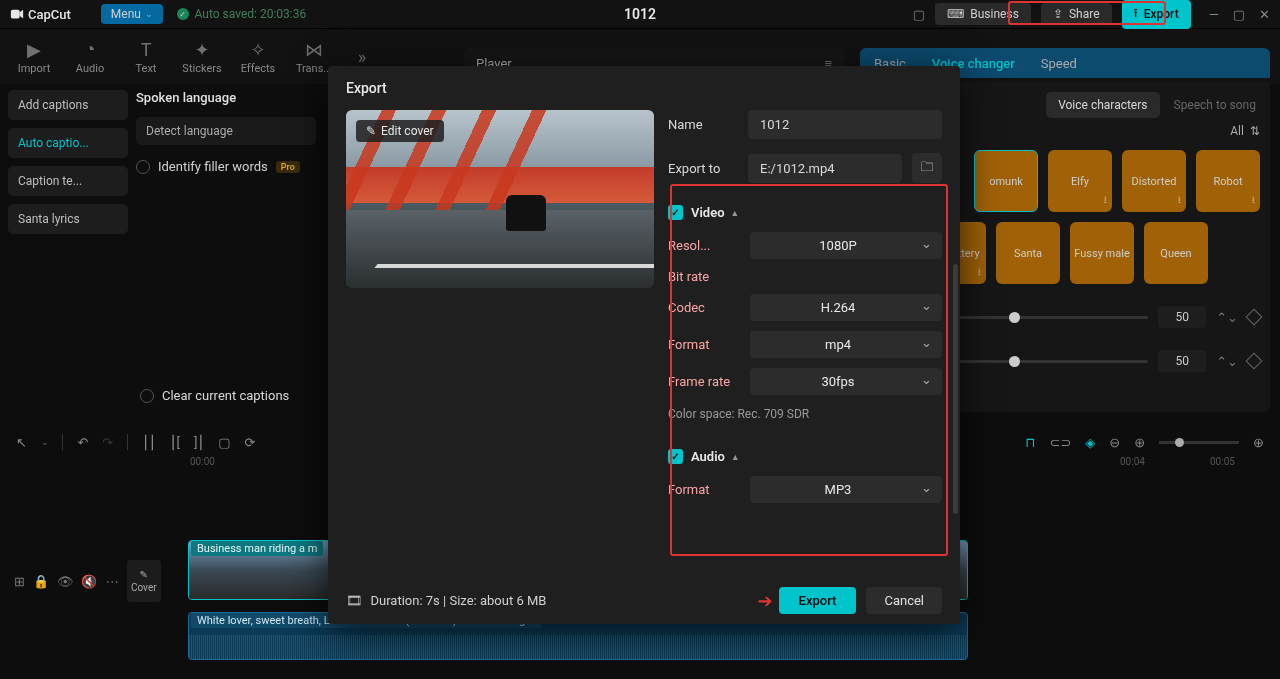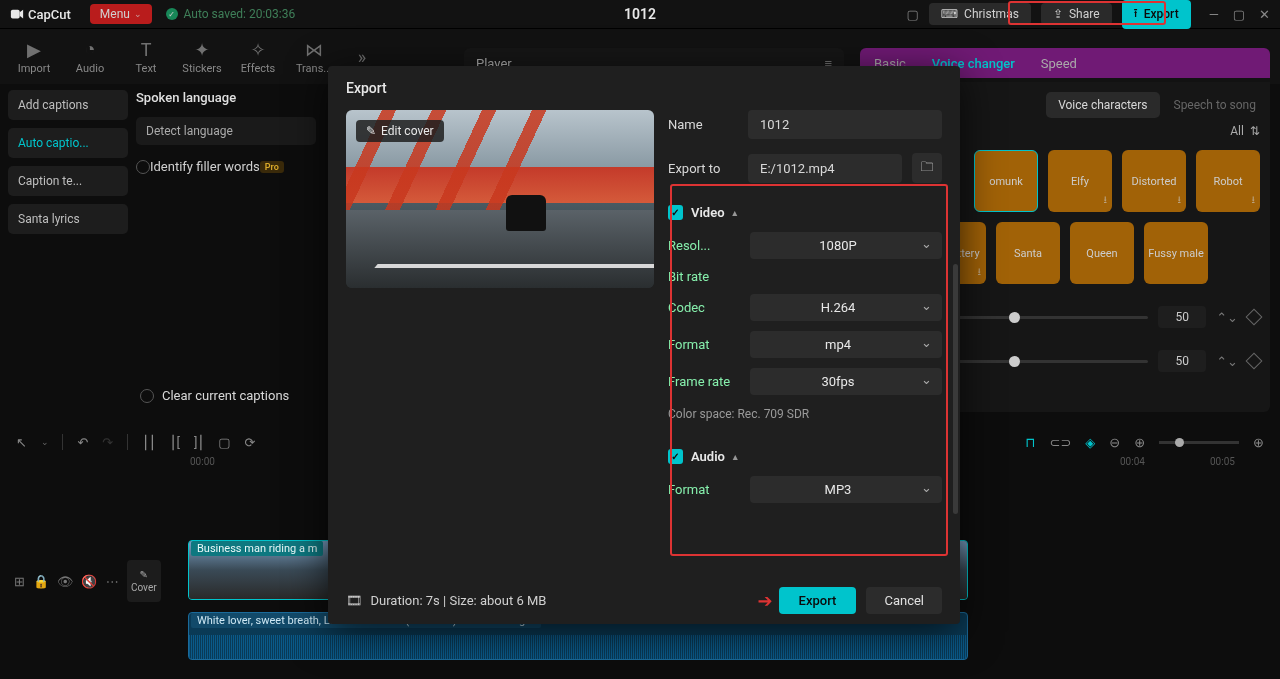--- a/index.html
+++ b/index.html
@@ -2,51 +2,51 @@
 <html><head>
 <meta charset="utf-8">
 <style>
 * { margin: 0; padding: 0; box-sizing: border-box; font-family: -apple-system, BlinkMacSystemFont, "Segoe UI", Roboto, sans-serif; }
 body { background: #0d0d0d; color: #c8c8c8; width: 1280px; height: 679px; overflow: hidden; position: relative; font-size: 13px; }
 
 
 .topbar { height: 28px; display: flex; align-items: center; padding: 0 10px; background: #121212; }
 .brand { display: flex; align-items: center; gap: 4px; color: #e8e8e8; font-weight: 500; font-size: 13px; }
 .brand-icon { width: 14px; height: 14px; display:inline-block; }
-.menu-btn { margin-left: 19px; background: #b91c1c; border-radius: 4px; padding: 3px 10px; color: #d0d0d0; display:flex; align-items:center; gap:4px; font-size:12px;}
+.menu-btn { margin-left: 30px; background: #0369a1; border-radius: 4px; padding: 3px 10px; color: #d0d0d0; display:flex; align-items:center; gap:4px; font-size:12px;}
 .chev { font-size: 9px; opacity: .7; }
 .autosave { margin-left: 14px; color: #4a9a6a; display:flex; align-items:center; gap:6px; font-size:12px; opacity:.8;}
 .autosave .check { width:12px;height:12px;border-radius:50%;background:#1aa56a;display:flex;align-items:center;justify-content:center;color:#fff;font-size:8px;}
 .project-title { position:absolute; left:50%; transform:translateX(-50%); color:#e8e8e8; font-weight:600; font-size:14px;}
 .topbar-right { margin-left:auto; display:flex; align-items:center; gap:10px;}
 .top-btn { background:#2a2a2a; border-radius:4px; padding:4px 12px; color:#d0d0d0; display:flex; align-items:center; gap:6px; font-size:12px;}
 .top-btn.export { background:#00c4cc; color:#0b0b0b; font-weight:500;}
 .red-frame-top { position:absolute; border:2px solid #d33; border-radius:3px; top:1px; left:1008px; width:158px; height:24px; pointer-events:none; z-index:50;}
 .win-controls { display:flex; gap:14px; color:#888; font-size:13px; margin-left:8px;}
 
 
 .mediatabs { height: 56px; display:flex; align-items:center; gap:0; padding: 0 6px; background:#121212; border-top:1px solid #000;}
 .mtab { width:56px; display:flex; flex-direction:column; align-items:center; gap:2px; color:#888; font-size:11px;}
 .mtab .mi { font-size:18px; opacity:.8;}
 .mtab.more { width:40px;}
 .player-header { position:absolute; left:464px; top:48px; height:30px; width:380px; display:flex; align-items:center; padding:0 12px; color:#aaa; background:#161616; border-radius:6px 6px 0 0;}
 .player-header .ham { margin-left:auto; opacity:.6;}
 
 
-.prop-tabs { position:absolute; right:10px; top:48px; width:410px; height:30px; display:flex; align-items:center; gap:26px; padding:0 14px; color:#aaa; background:#701a75; border-radius:6px 6px 0 0; font-size:13px;}
+.prop-tabs { position:absolute; right:10px; top:48px; width:410px; height:30px; display:flex; align-items:center; gap:26px; padding:0 14px; color:#aaa; background:#0c4a6e; border-radius:6px 6px 0 0; font-size:13px;}
 .prop-tabs .active { color:#00c4cc; font-weight:500;}
 
 
 .leftcol { position:absolute; left:8px; top:90px; width:120px; display:flex; flex-direction:column; gap:8px;}
 .leftbtn { background:#1d1d1d; border-radius:5px; padding:8px 10px; color:#bfbfbf; font-size:12px; white-space:nowrap; overflow:hidden; text-overflow:ellipsis;}
 .leftbtn.sel { color:#00c4cc;}
 .mid-left { position:absolute; left:136px; top:90px; width:180px; color:#ccc;}
 .mid-left h4 { font-size:13px; font-weight:500; color:#e0e0e0; margin-bottom:12px;}
 .ml-row { background:#1a1a1a; border-radius:5px; padding:7px 10px; color:#aaa; font-size:12px; margin-bottom:14px;}
-.ml-check { display:flex; align-items:center; color:#d0d0d0; font-size:13px; margin-top:6px;}
+.ml-check { display:flex; align-items:center; gap:8px; color:#d0d0d0; font-size:13px; margin-top:6px;}
 .ml-check .cbox { width:14px;height:14px;border-radius:50%;border:1.5px solid #555;}
 .pro-badge { background:#3a2a0a; color:#d9a92a; font-size:9px; padding:1px 5px; border-radius:3px; font-weight:600;}
 .clear-cap { position:absolute; left:140px; top:388px; display:flex; align-items:center; gap:8px; color:#d8d8d8; font-size:13px;}
 
 
 .voice-panel { position:absolute; right:10px; top:82px; width:410px; height:330px; background:#161616; border-radius:0 0 6px 6px; padding:10px;}
 .voice-top { display:flex; justify-content:flex-end; gap:10px;}
 .vchar-btn { background:#2a2a2a; border-radius:5px; padding:6px 12px; color:#d8d8d8; font-size:12px;}
 .vspeech { color:#666; font-size:12px; padding:6px 4px;}
 .voice-filter { display:flex; justify-content:flex-end; align-items:center; gap:6px; color:#aaa; margin-top:6px; font-size:12px;}
@@ -91,21 +91,21 @@
 .rider { position:absolute; left:52%; top:48%; width:40px; height:36px; background:#111; border-radius:6px 6px 3px 3px;}
 .edit-cover { position:absolute; top:10px; left:10px; background:rgba(30,30,30,.85); border-radius:4px; padding:4px 10px; color:#e8e8e8; font-size:12px; display:flex; align-items:center; gap:5px;}
 .export-form { flex:1; display:flex; flex-direction:column; gap:0; position:relative;}
 .frow { display:flex; align-items:center; gap:10px; margin-bottom:14px;}
 .flabel { width:70px; color:#d8d8d8; font-size:13px;}
 .finput { flex:1; background:#2c2c2c; border-radius:4px; padding:7px 12px; color:#d8d8d8; font-size:13px;}
 .folder-btn { width:30px; height:30px; background:#2c2c2c; border-radius:4px; display:flex;align-items:center;justify-content:center;color:#ddd;}
 .section-head { display:flex; align-items:center; gap:8px; color:#e8e8e8; font-weight:600; font-size:13px; margin:8px 0 12px;}
 .cb { width:15px; height:15px; border-radius:3px; background:#00c4cc; display:flex;align-items:center;justify-content:center;color:#0b0b0b;font-size:10px;font-weight:bold;}
 .srow { display:flex; align-items:center; gap:10px; margin-bottom:10px;}
-.slabel { width:72px; color:#86efac; font-size:13px; white-space:nowrap; overflow:hidden; text-overflow:ellipsis;}
+.slabel { width:72px; color:#fca5a5; font-size:13px; white-space:nowrap; overflow:hidden; text-overflow:ellipsis;}
 .dropdown { flex:1; background:#2c2c2c; border-radius:4px; padding:6px 28px 6px 12px; color:#e8e8e8; font-size:13px; text-align:center; position:relative;}
 .dropdown::after { content:"⌄"; position:absolute; right:10px; top:4px; color:#aaa; font-size:13px;}
 .colorspace { color:#999; font-size:12px; margin-top:2px;}
 .red-frame-settings { position:absolute; border:2px solid #d33; border-radius:3px; left:670px; top:184px; width:278px; height:372px; pointer-events:none; z-index:45;}
 .scrollbar { position:absolute; right:2px; top:198px; width:5px; height:250px; background:#3a3a3a; border-radius:3px; z-index:42;}
 .modal-footer { height:48px; border-top:0; display:flex; align-items:center; padding:0 18px; gap:10px;}
 .footer-info { display:flex; align-items:center; gap:8px; color:#d0d0d0; font-size:13px;}
 .footer-spacer { flex:1;}
 .arrow-red { color:#d33; font-size:18px; margin-right:-4px;}
 .btn-export { background:#00c4cc; color:#0b0b0b; border-radius:4px; padding:6px 20px; font-size:13px; font-weight:500;}
@@ -132,21 +132,21 @@
   </div>
   <div class="autosave">
     <span class="check">✓</span>
     <span>Auto saved: 20:03:36</span>
   </div>
   <div class="project-title">1012</div>
   <div class="topbar-right">
     <span style="opacity:.6">▢</span>
     <div class="top-btn">
       <span>⌨</span>
-      <span>Christmas</span>
+      <span>Business</span>
     </div>
     <div class="top-btn">
       <span>⇪</span>
       <span>Share</span>
     </div>
     <div class="top-btn export">
       <span>⭱</span>
       <span>Export</span>
     </div>
     <div class="win-controls">
@@ -248,24 +248,24 @@
   </div>
   <div class="vrow2">
     <div class="vcard">
         <span style="text-align:center">Low attery</span>
         <span class="dl">⭳</span>
       </div>
     <div class="vcard">
         <span>Santa</span>
       </div>
     <div class="vcard">
+        <span style="text-align:center">Fussy male</span>
+      </div>
+    <div class="vcard">
         <span>Queen</span>
-      </div>
-    <div class="vcard">
-        <span style="text-align:center">Fussy male</span>
       </div>
   </div>
   <div class="slider-row">
     <div class="track">
         <div class="thumb" style="left:50%"></div>
       </div>
     <div class="numbox">50</div>
     <span style="color:#777">⌃⌄</span>
     <span class="diamond"></span>
   </div>

